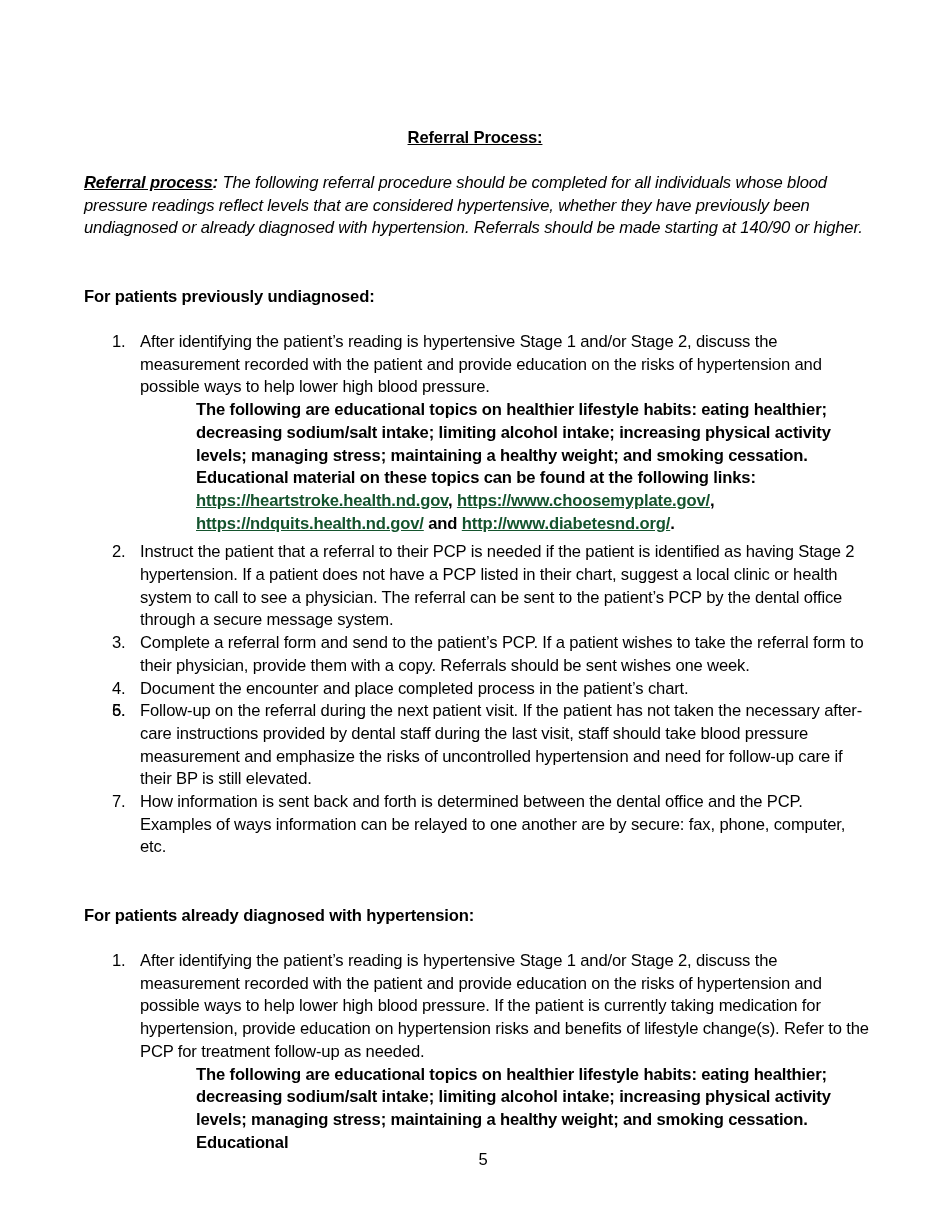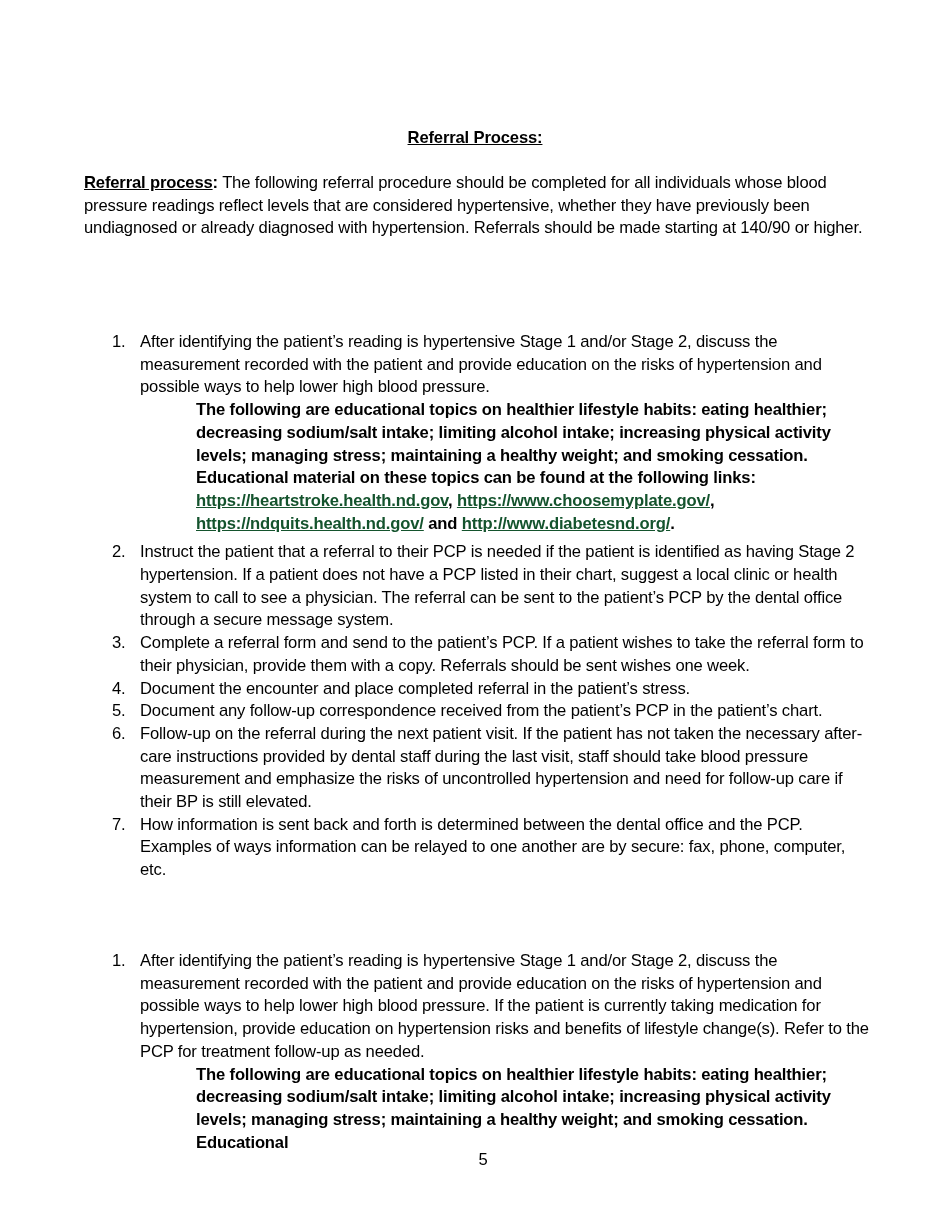--- a/index.html
+++ b/index.html
@@ -13,21 +13,21 @@
       font-size: 16.6px;
       line-height: 22.7px;
       letter-spacing: -0.15px;
       margin-top: 8px;
     }
     .title {
       position: absolute; top: 107px; left: 0; width: 950px; text-align: center;
       font-weight: bold; text-decoration: underline;
     }
     .intro {
-      position: absolute; top: 152px; left: 84px; width: 790px;
+      position: absolute; top: 152px; left: 84px; width: 790px; font-style: italic;
     }
     .intro .lead { font-weight: bold; }
     .intro .lead u { text-decoration: underline; }
     .section-heading {
       position: absolute; left: 84px; font-weight: bold;
     }
     .list {
       position: absolute; left: 112px; width: 760px; margin: 0; padding: 0; list-style: none;
     }
     .list li { position: relative; padding-left: 28px; }
@@ -42,53 +42,54 @@
   </style>
 </head>
 <body>
 
 <div class="page">
 
   <div class="title">Referral Process:</div>
 
   <div class="intro"><span class="lead"><u>Referral process</u><span>:</span></span><span> The following referral procedure should be completed for all individuals whose blood pressure readings reflect levels that are considered hypertensive, whether they have previously been undiagnosed or already diagnosed with hypertension. Referrals should be made starting at 140/90 or higher.</span></div>
 
+  <div class="section-heading" style="top:266px;">For patients previously undiagnosed:</div>
 
   <ol class="list" style="top:311px;">
     <li>
       <span class="num">1.</span>
       <span>After identifying the patient’s reading is hypertensive Stage 1 and/or Stage 2, discuss the measurement recorded with the patient and provide education on the risks of hypertension and possible ways to help lower high blood pressure.</span>
       <div class="sub"><span>The following are educational topics on healthier lifestyle habits: eating healthier; decreasing sodium/salt intake; limiting alcohol intake; increasing physical activity levels; managing stress; maintaining a healthy weight; and smoking cessation. Educational material on these topics can be found at the following links:</span><br><a class="link">https://heartstroke.health.nd.gov</a><span>, </span><a class="link">https://www.choosemyplate.gov/</a><span>, </span><br><a class="link">https://ndquits.health.nd.gov/</a><span> and </span><a class="link">http://www.diabetesnd.org/</a><span>.</span></div>
     </li>
     <li style="margin-top:6px;">
       <span class="num">2.</span>
       <span>Instruct the patient that a referral to their PCP is needed if the patient is identified as having Stage 2 hypertension. If a patient does not have a PCP listed in their chart, suggest a local clinic or health system to call to see a physician. The referral can be sent to the patient’s PCP by the dental office through a secure message system.</span>
     </li>
     <li>
       <span class="num">3.</span>
       <span>Complete a referral form and send to the patient’s PCP. If a patient wishes to take the referral form to their physician, provide them with a copy. Referrals should be sent wishes one week.</span>
     </li>
     <li>
       <span class="num">4.</span>
-      <span>Document the encounter and place completed referral in the patient’s stress.</span>
+      <span>Document the encounter and place completed process in the patient’s chart.</span>
     </li>
     <li>
       <span class="num">5.</span>
-      <span>Document any follow-up correspondence received from the patient’s PCP in the patient’s chart.</span>
     </li>
     <li>
       <span class="num">6.</span>
       <span>Follow-up on the referral during the next patient visit. If the patient has not taken the necessary after-care instructions provided by dental staff during the last visit, staff should take blood pressure measurement and emphasize the risks of uncontrolled hypertension and need for follow-up care if their BP is still elevated.</span>
     </li>
     <li>
       <span class="num">7.</span>
       <span>How information is sent back and forth is determined between the dental office and the PCP. Examples of ways information can be relayed to one another are by secure: fax, phone, computer, etc.</span>
     </li>
   </ol>
 
+  <div class="section-heading" style="top:885px;">For patients already diagnosed with hypertension:</div>
 
   <ol class="list" style="top:930px;">
     <li>
       <span class="num">1.</span>
       <span>After identifying the patient’s reading is hypertensive Stage 1 and/or Stage 2, discuss the measurement recorded with the patient and provide education on the risks of hypertension and possible ways to help lower high blood pressure. If the patient is currently taking medication for hypertension, provide education on hypertension risks and benefits of lifestyle change(s). Refer to the PCP for treatment follow-up as needed.</span>
       <div class="sub"><span>The following are educational topics on healthier lifestyle habits: eating healthier; decreasing sodium/salt intake; limiting alcohol intake; increasing physical activity levels; managing stress; maintaining a healthy weight; and smoking cessation. Educational</span></div>
     </li>
   </ol>
 
   <div class="page-number">5</div>

